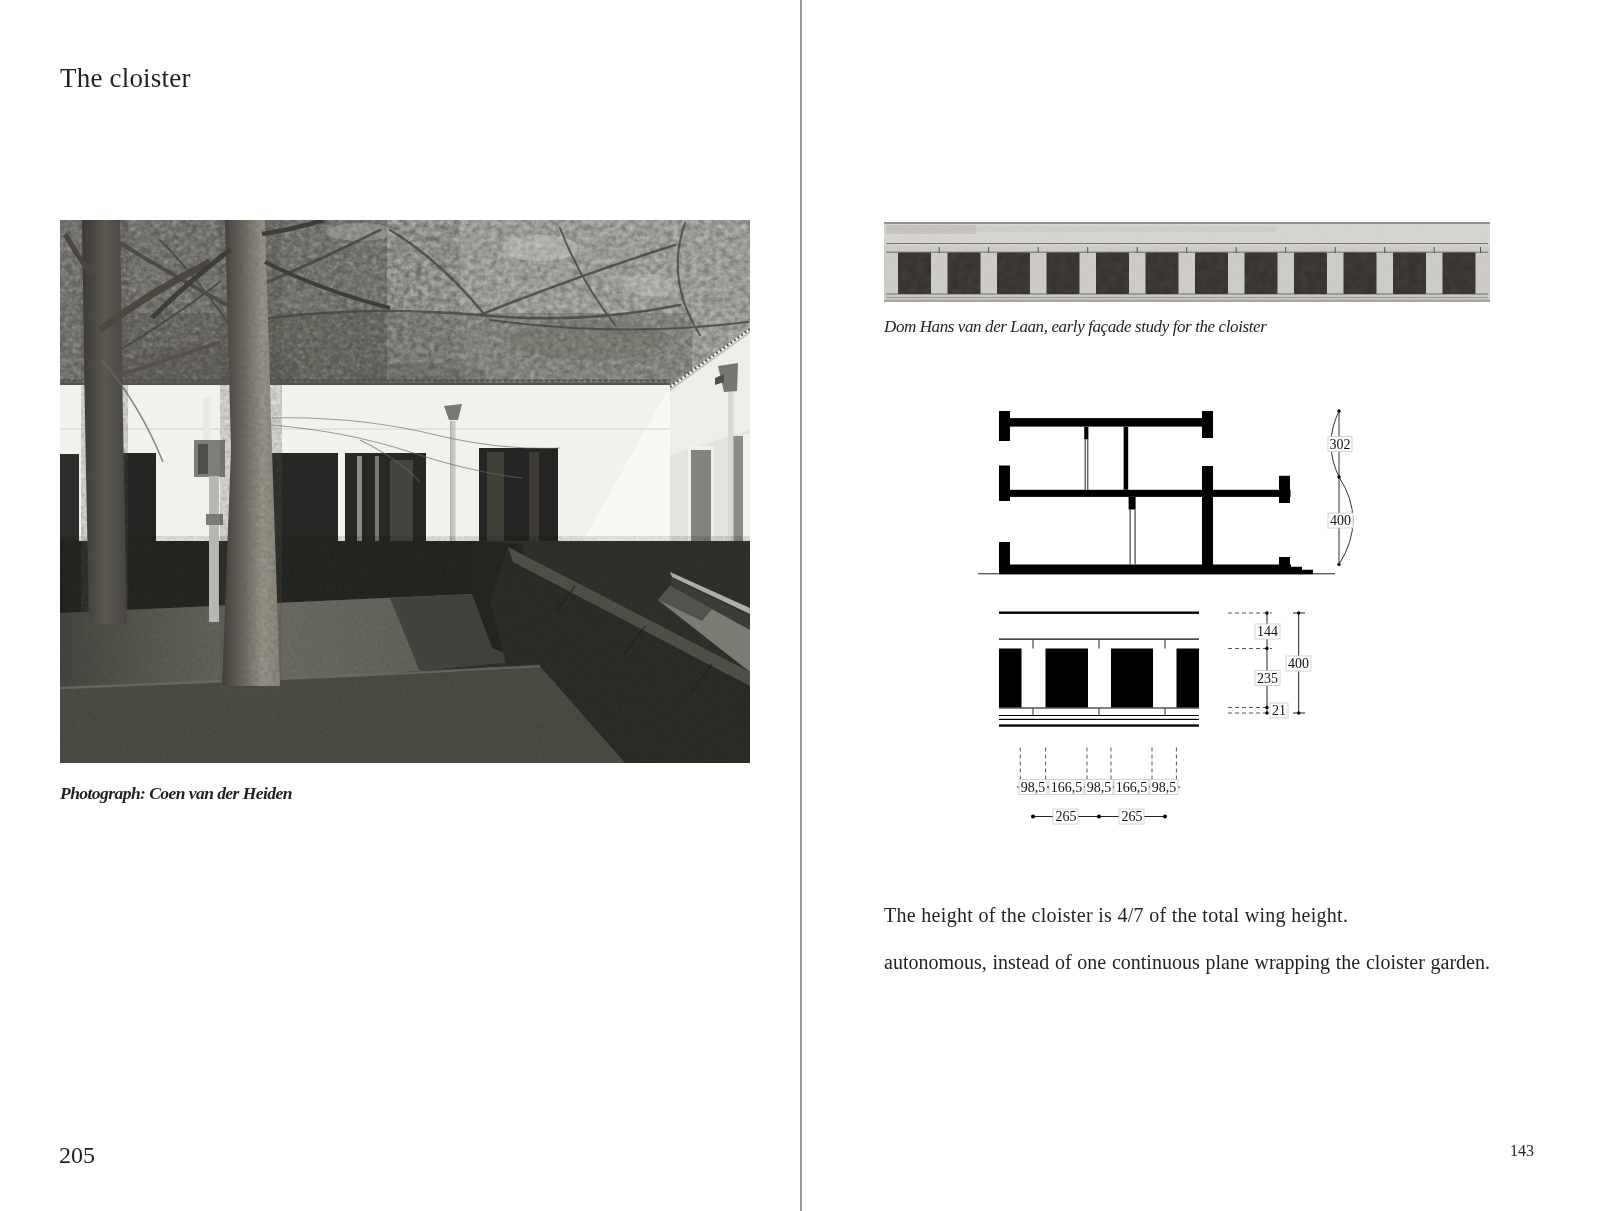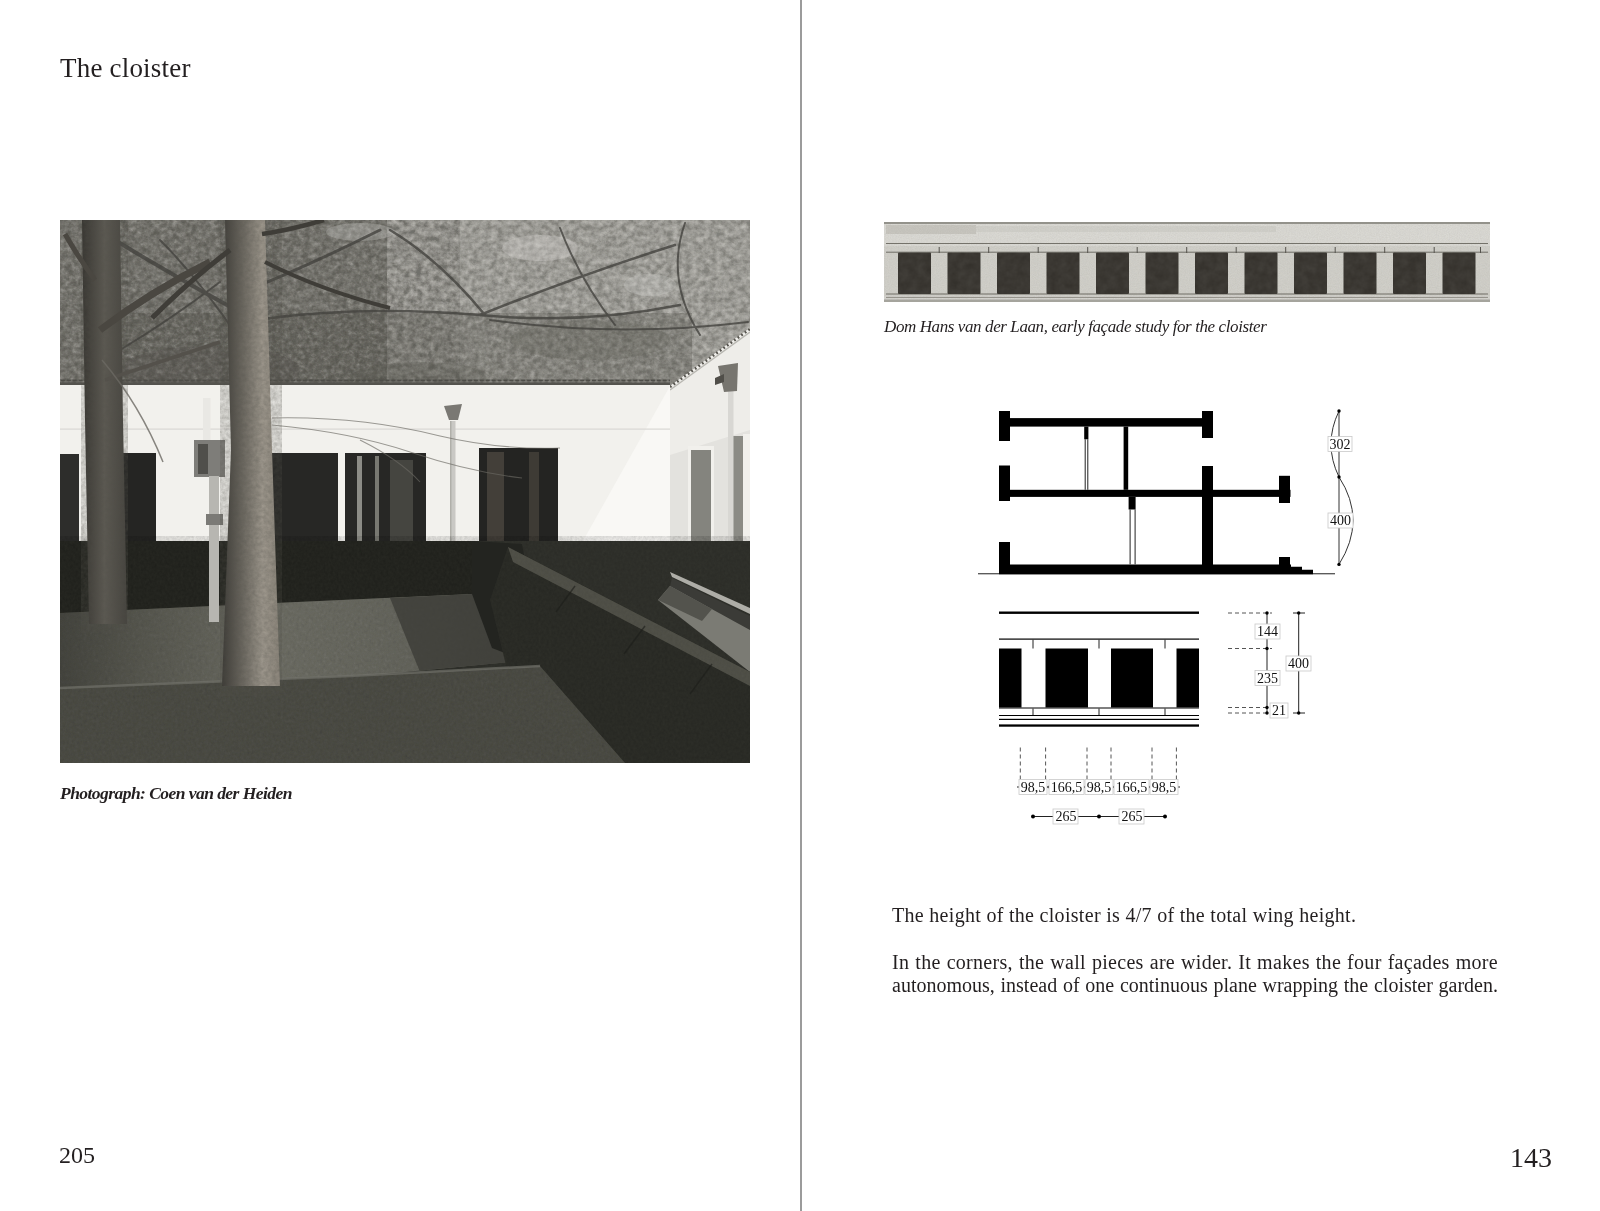--- a/index.html
+++ b/index.html
@@ -1,26 +1,26 @@
 <!DOCTYPE html>
 <html><head>
 <meta charset="utf-8">
 <style>
   html,body{margin:0;padding:0;}
   body{width:1600px;height:1211px;background:#ffffff;position:relative;
        font-family:"Liberation Serif",serif;color:#231f20;overflow:hidden;}
   .abs{position:absolute;}
   #divider{left:800px;top:0;width:2px;height:1211px;background:#9b9b9b;}
-  #title{left:60px;top:53px;font-size:27px;letter-spacing:0.2px;}
+  #title{left:60px;top:63px;font-size:27px;letter-spacing:0.2px;}
   #cap-left{left:60px;top:783px;font-size:17.5px;letter-spacing:-0.55px;font-style:italic;font-weight:bold;}
   #cap-right{left:884px;top:317px;font-size:17px;letter-spacing:-0.4px;font-style:italic;text-align:right;}
   #pg-left{left:59px;top:1142px;font-size:24px;}
-  #pg-right{left:1510px;top:1142px;font-size:28px;}
+  #pg-right{left:1510px;top:1142px;font-size:16px;}
   #textblock{left:884px;top:904px;width:606px;font-size:20px;letter-spacing:0.3px;line-height:23px;
-             text-align:justify;margin-left:8px;}
+             text-align:justify;}
   #textblock p{margin:0 0 24px 0;}
   .jl{text-align:justify;text-align-last:justify;}
 </style>
 </head>
 <body>
 <div class="abs" id="divider"></div>
 <div class="abs" id="title">The cloister</div>
 
 <svg class="abs" id="photo" style="left:60px;top:220px" width="690" height="543" viewBox="0 0 690 543">
 <defs>
@@ -492,17 +492,16 @@
     <g>
         <rect x="169" y="209" width="25" height="15" fill="#fff" stroke="#c9c9c9" stroke-width="0.8"></rect>
         <text x="182" y="221">265</text>
       </g>
   </g>
 </svg>
 
 <div class="abs" id="textblock">
   <p>The height of the cloister is 4/7 of the total wing height.</p>
   <p>
-      <span class="jl" style="display:block">In the corners, the wall pieces are wider. It makes the four façades more</span>
       <span class="jl" style="display:block;letter-spacing:0;">autonomous, instead of one continuous plane wrapping the cloister garden.</span>
     </p>
 </div>
 <div class="abs" id="pg-right">143</div>
 
 </body></html>

